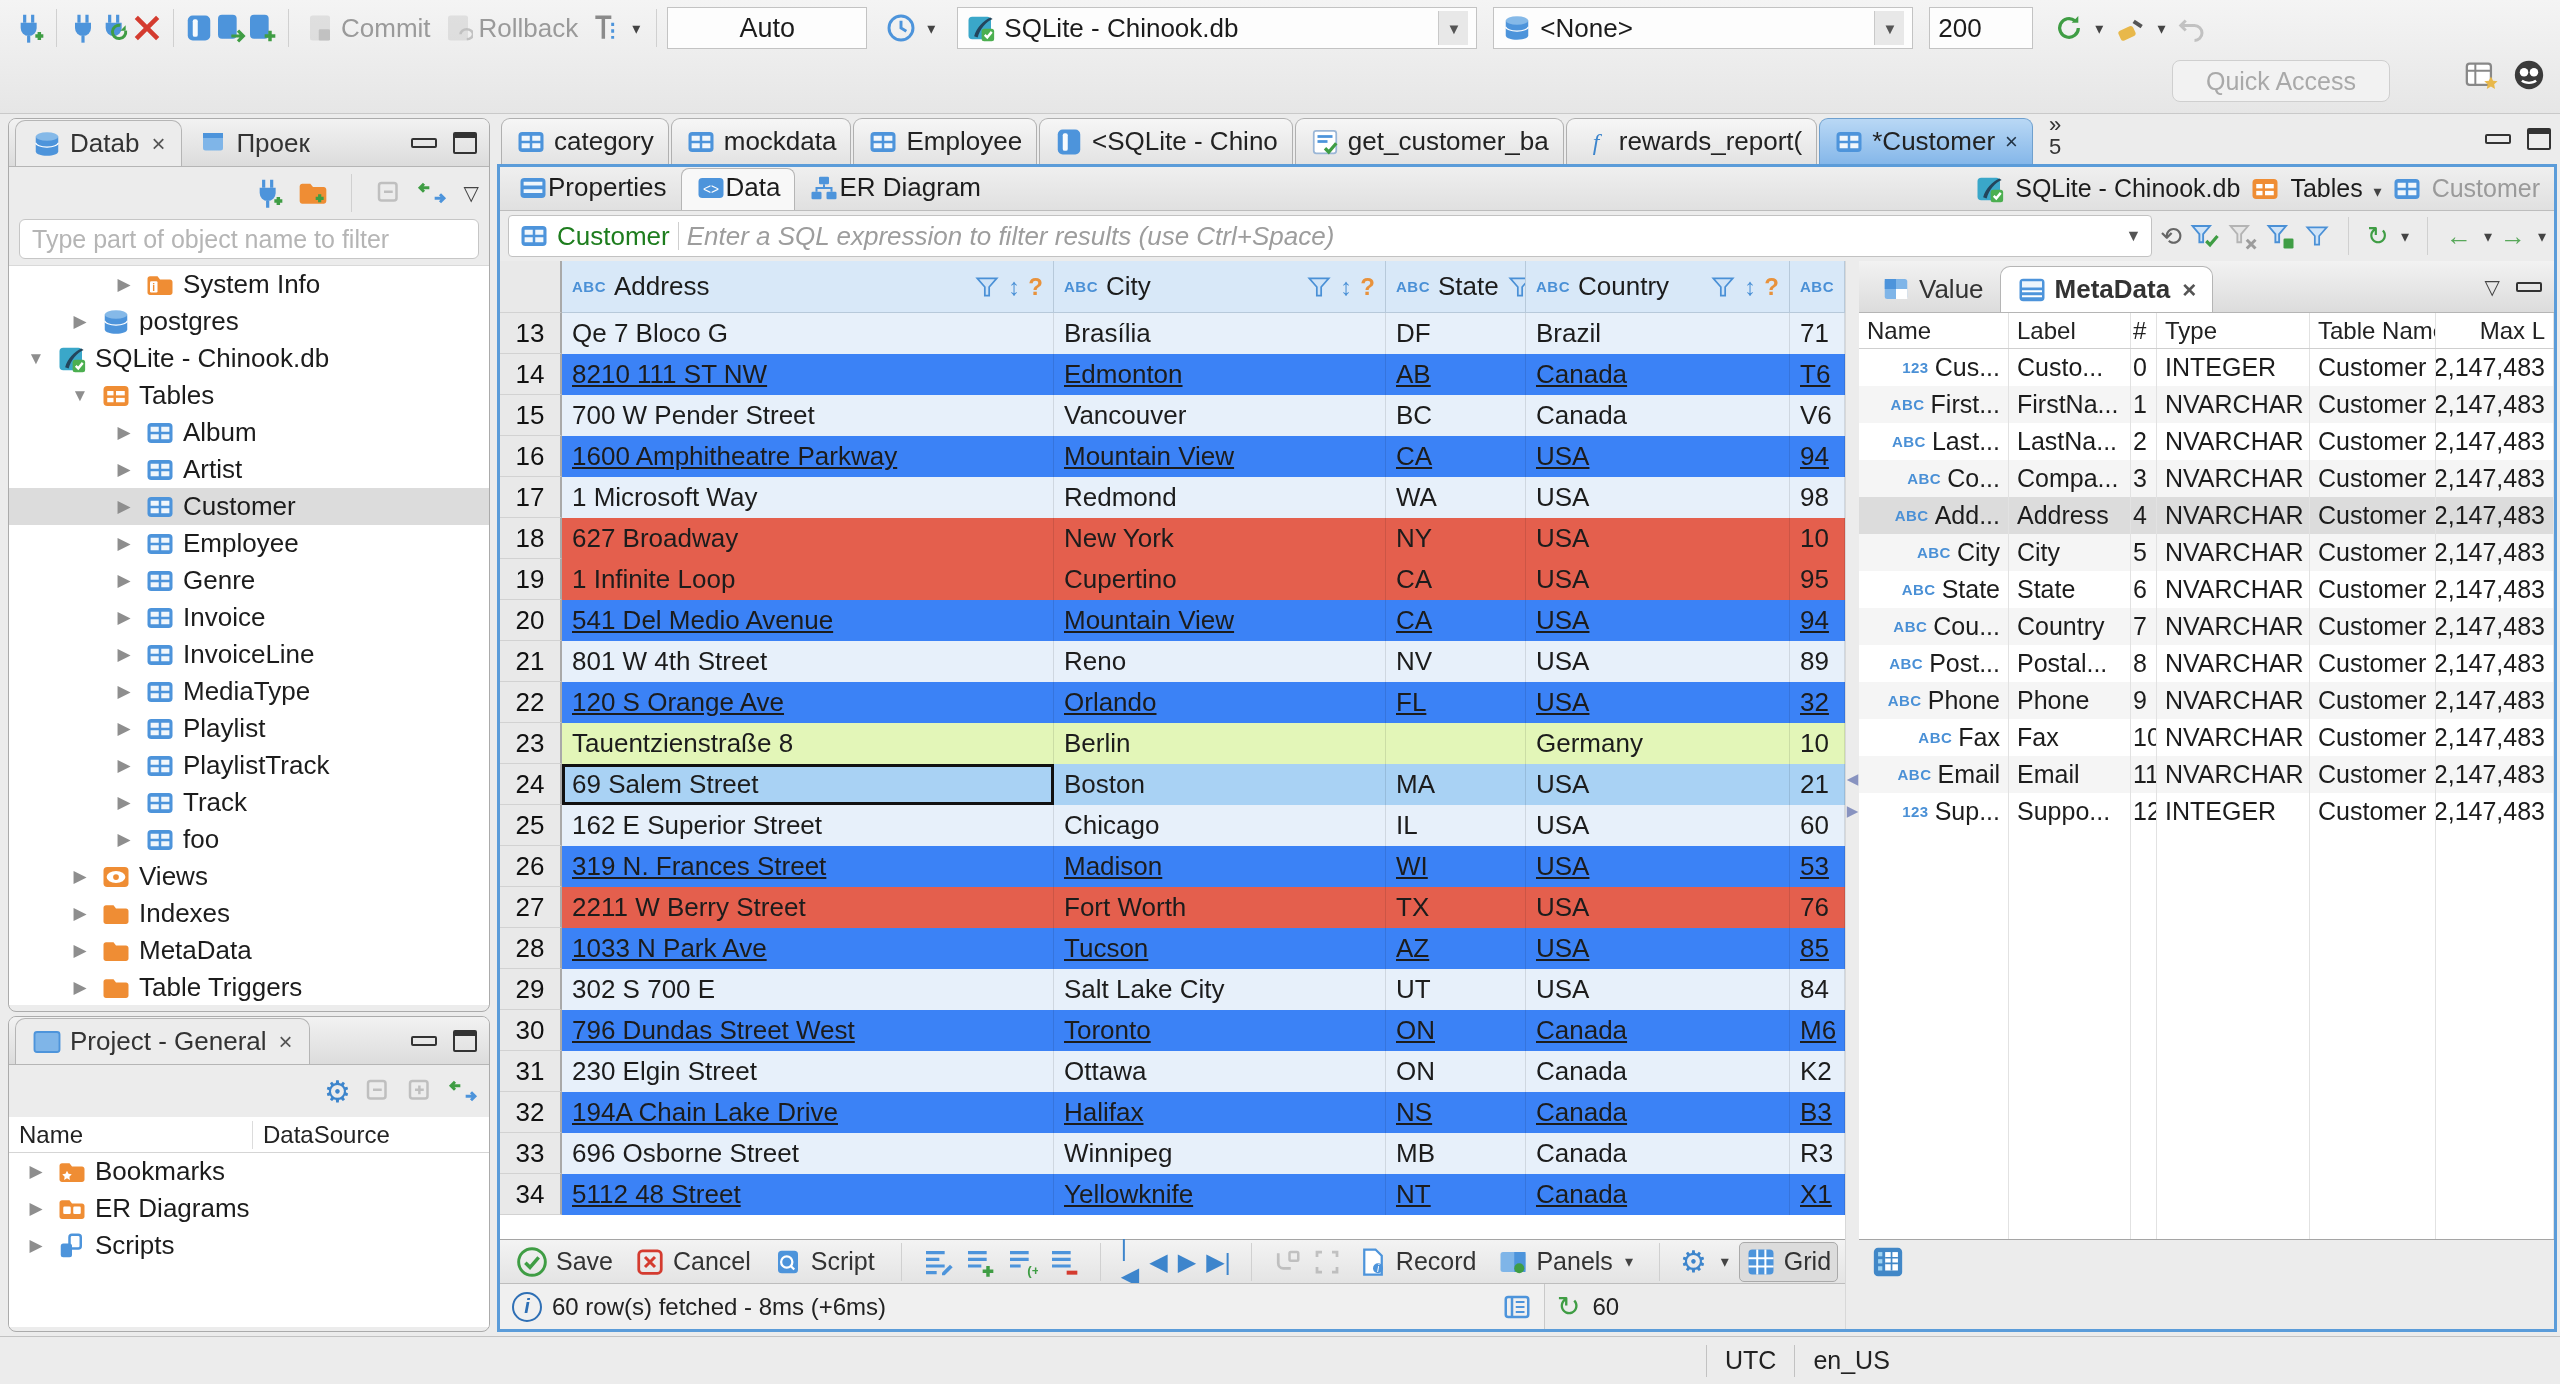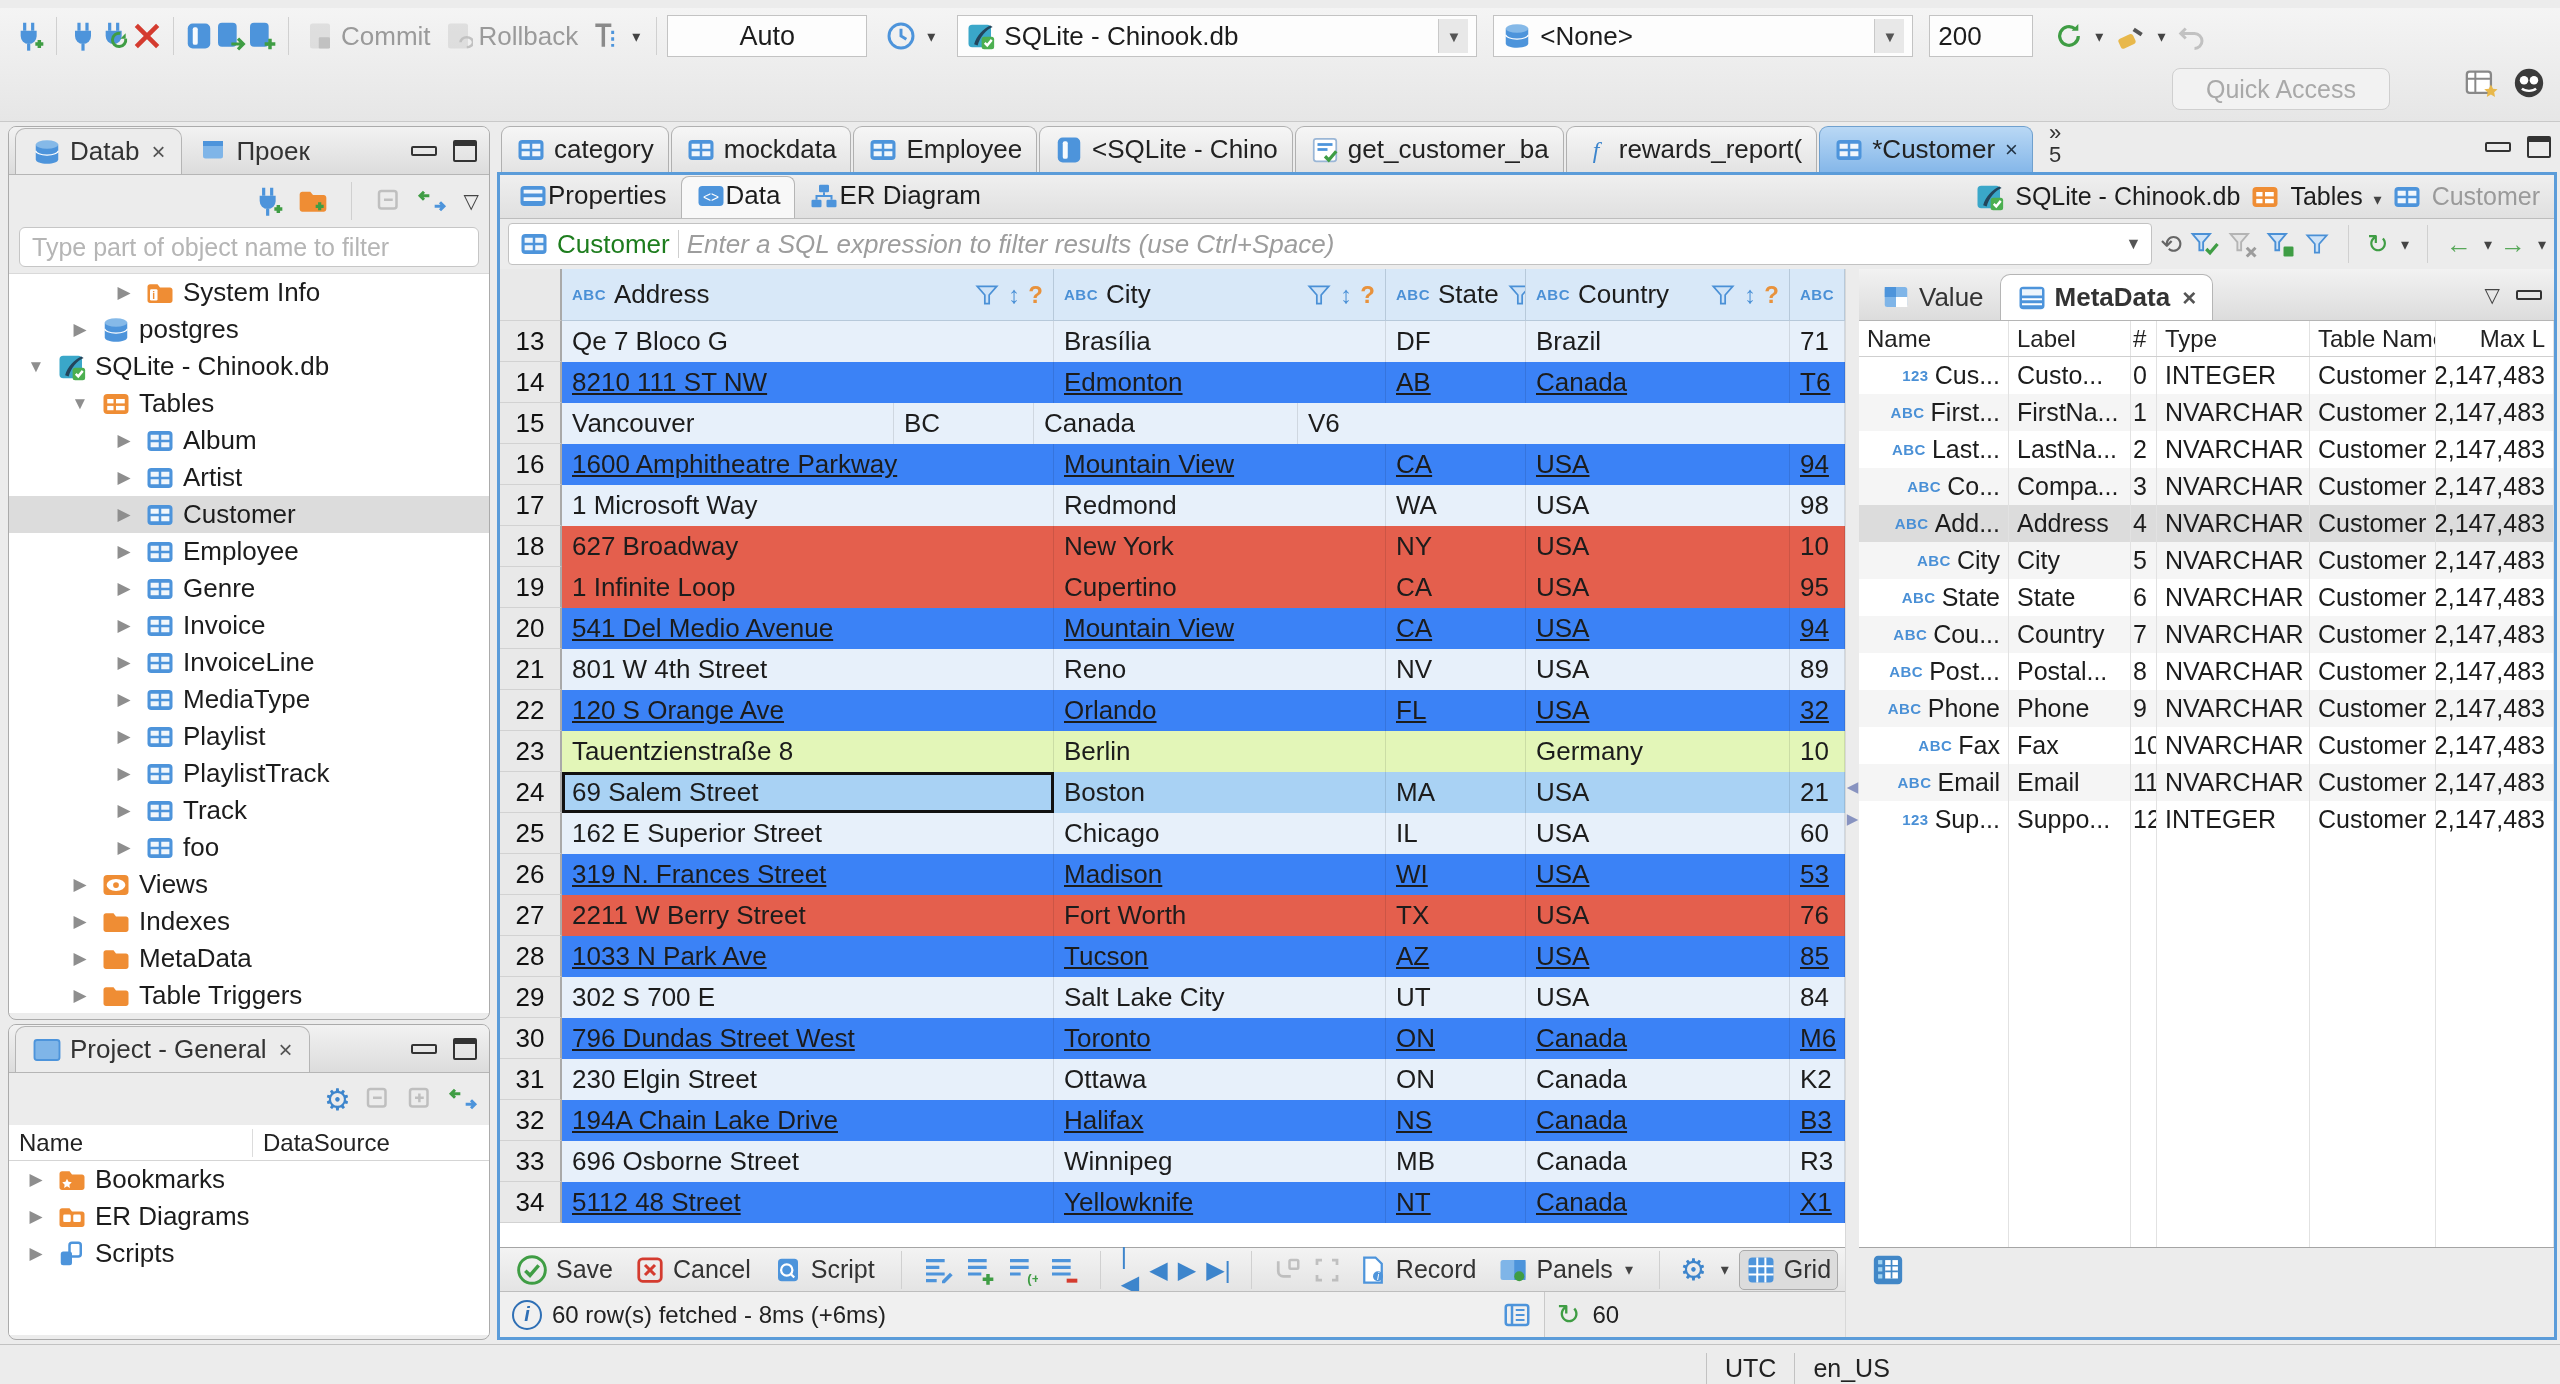--- a/index.html
+++ b/index.html
@@ -1,18 +1,18 @@
 <!DOCTYPE html>
 <html><head>
 <meta charset="utf-8">
 <style>
   * { margin:0; padding:0; box-sizing:border-box; }
   html,body { width:2560px; height:1384px; overflow:hidden; background:#ececec;
     font-family:"Liberation Sans","DejaVu Sans",sans-serif; font-size:26px; color:#1c1c1c; }
-  .abs { position:absolute;margin-top:8px; }
+  .abs { position:absolute; }
   .ic { display:inline-flex; align-items:center; justify-content:center; flex:none; }
   .ic svg { display:block; }
   .sep { width:1px; height:38px; background:#d0d0d0; margin:0 10px; flex:none; }
   .caret { font-size:16px; color:#444; margin-left:4px; }
   .muted { color:#9a9a9a; }
   .grayico { filter:grayscale(1) opacity(.55); }
 
   
   #topbar { left:0; top:0; width:2560px; height:114px; background:linear-gradient(#f4f4f4,#e6e6e6); border-bottom:1px solid #c9c9c9; }
   #topbar-row { display:flex; align-items:center; height:56px; padding-left:14px; }
@@ -947,20 +947,21 @@
             <div class="grow r-white">
               <div class="gut">14</div>
               <div class="gcell cw0">8210 111 ST NW</div>
               <div class="gcell cw1">Edmonton</div>
               <div class="gcell cw2">AB</div>
               <div class="gcell cw3">Canada</div>
               <div class="gcell cw4">T6</div>
             </div>
             <div class="grow r-alt">
               <div class="gut">15</div>
+              <div class="gcell cw0">700 W Pender Street</div>
               <div class="gcell cw1">Vancouver</div>
               <div class="gcell cw2">BC</div>
               <div class="gcell cw3">Canada</div>
               <div class="gcell cw4">V6</div>
             </div>
             <div class="grow r-white">
               <div class="gut">16</div>
               <div class="gcell cw0">1600 Amphitheatre Parkway</div>
               <div class="gcell cw1">Mountain View</div>
               <div class="gcell cw2">CA</div>

